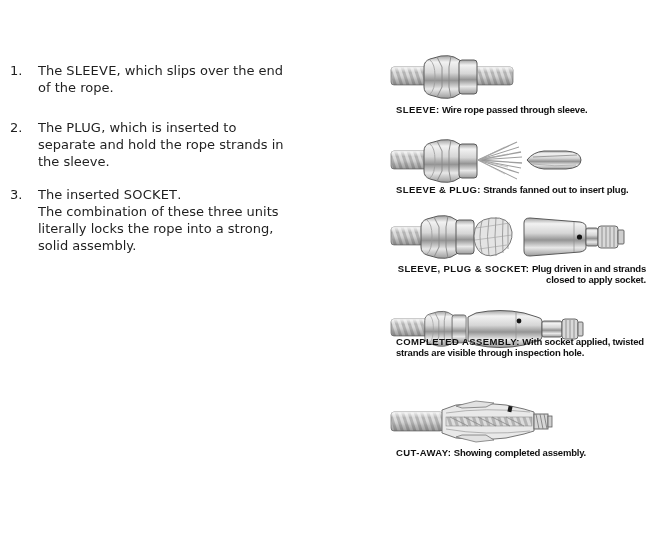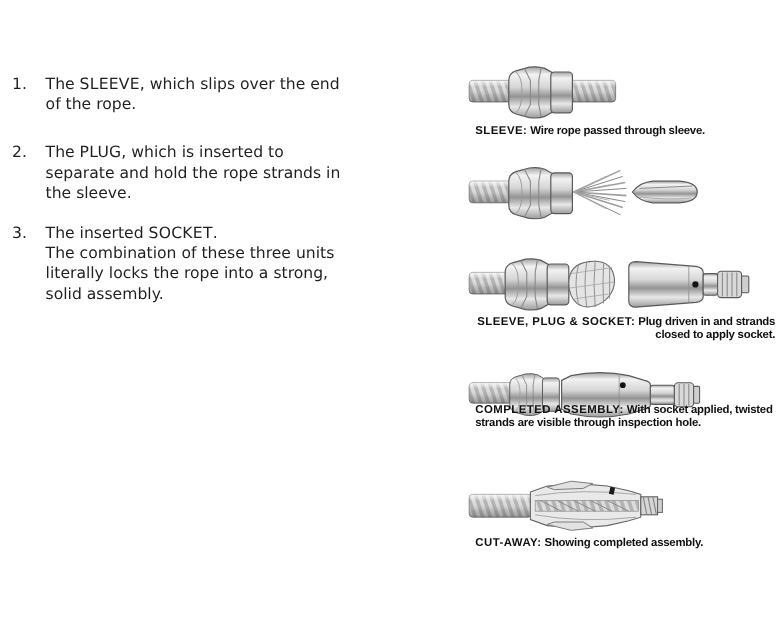--- a/index.html
+++ b/index.html
@@ -130,20 +130,24 @@
         <path d="M88,21 L118,15" stroke="#aaaaaa" stroke-width="0.7"></path>
         <path d="M88,21 L118,28" stroke="#aaaaaa" stroke-width="0.7"></path>
         <path d="M88,21 L115,35" stroke="#aaaaaa" stroke-width="0.7"></path>
       </g>
       <g>
         <path d="M137,21 Q143,13 154,12 L176,12 Q191,13 191,21 Q191,29 176,30 L154,30 Q143,29 137,21 Z" fill="url(#metalV)" stroke="#5a5a5a" stroke-width="1"></path>
         <path d="M143,18 L187,16" fill="none" stroke="#8a8a8a" stroke-width="0.8"></path>
         <path d="M143,25 Q165,28 186,26" fill="none" stroke="#9a9a9a" stroke-width="0.6"></path>
       </g>
     </svg>
+    <div class="cap cap-2">
+      <span class="cap-label">SLEEVE &amp; PLUG:</span>
+      <span class="cap-text">Strands fanned out to insert plug.</span>
+    </div>
 
     <svg class="fig fig-3" width="256" height="46" viewBox="0 0 256 46">
       <g>
         <rect x="1" y="13" width="44" height="18" rx="3" fill="url(#ropeTex)" stroke="#7f7f7f" stroke-width="0.8"></rect>
         <rect x="1" y="13" width="44" height="18" rx="3" fill="url(#ropeShine)"></rect>
       </g>
       <use href="#gSleeve" transform="translate(30,0)"></use>
       <g>
         <path d="M84,22 Q84,6 101,4 Q120,2 122,18 Q123,30 112,38 Q100,45 91,39 Q84,33 84,22 Z" fill="#e4e4e4" stroke="#6a6a6a" stroke-width="0.9"></path>
         <g fill="none" stroke="#8d8d8d" stroke-width="0.8">

